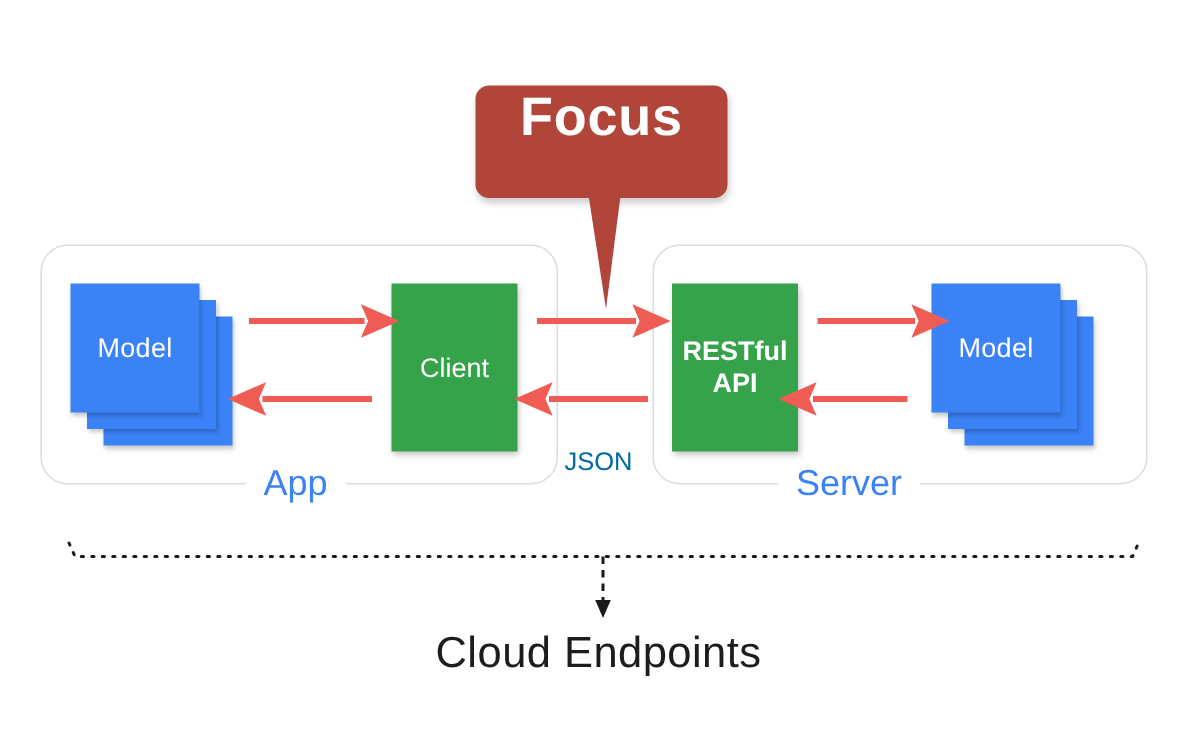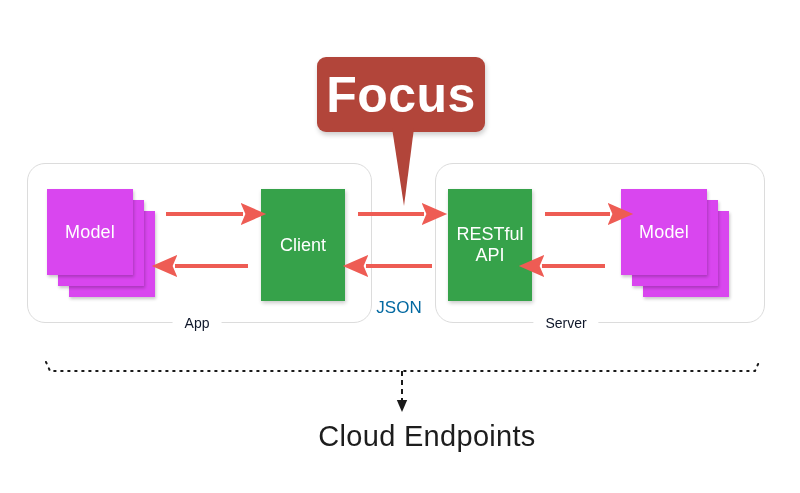--- a/index.html
+++ b/index.html
@@ -26,40 +26,40 @@
   
   .group-box {
     position: absolute;
     border: 1.5px solid #dcdcdc;
     border-radius: 18px;
     box-sizing: border-box;
     background: transparent;
   }
   .group-label {
     position: absolute;
-    font-size: 14px;
-    color: #0f172a;
+    font-size: 24px;
+    color: #3b82f6;
     background: #ffffff;
     padding: 0 12px;
     line-height: 1;
     white-space: nowrap;
     transform: translate(-50%, -50%);
   }
 
   
   .stack {
     position: absolute;
     width: 108px;
     height: 108px;
   }
   .card {
     position: absolute;
     width: 86px;
     height: 86px;
-    background: #d946ef;
+    background: #3b82f6;
     box-shadow: 1px 2px 3px rgba(0,0,0,0.22);
   }
   .card.c3 { left: 22px; top: 22px; }
   .card.c2 { left: 11px; top: 11px; }
   .card.c1 { left: 0;    top: 0;    }
   .card-label {
     position: absolute;
     left: 0; top: 0;
     width: 86px;
     height: 86px;
@@ -85,24 +85,23 @@
     line-height: 1.15;
     box-sizing: border-box;
   }
 
   
   .callout {
     position: absolute;
     background: #b2453a;
     border-radius: 9px;
     display: flex;
-    align-items: center;
     justify-content: center;
     color: #ffffff;
-    font-size: 50px;
+    font-size: 36px;
     font-weight: bold;
     letter-spacing: 0.5px;
     box-shadow: 1px 3px 5px rgba(0,0,0,0.2);
   }
 
   
   .plain-label {
     position: absolute;
     color: #0369a1;
     white-space: nowrap;
@@ -136,21 +135,21 @@
     <div class="card c2"></div>
     <div class="card c1">
       <div class="card-label">Model</div>
     </div>
   </div>
 
   <div class="svc" style="left:261px; top:189px; width:84px; height:112px;">
     <span>Client</span>
   </div>
 
-  <div class="svc" style="left:448px; top:189px; width:84px; height:112px; flex-direction:column;">
+  <div class="svc" style="left:448px; top:189px; width:84px; height:112px; flex-direction:column;font-weight:bold;">
     <span>RESTful</span>
     <span>API</span>
   </div>
 
   <div class="stack" style="left:621px; top:189px;">
     <div class="card c3"></div>
     <div class="card c2"></div>
     <div class="card c1">
       <div class="card-label">Model</div>
     </div>
@@ -201,15 +200,15 @@
 
   <div class="callout" style="left:317px; top:57px; width:168px; height:75px;">
     <span>Focus</span>
   </div>
   <svg class="svg-layer" viewBox="0 0 800 493">
     <path d="M392,128 L414,128 L404,206 Z" fill="#b2453a"></path>
   </svg>
 
   <div class="plain-label json-label" style="left:399px; top:308px;">JSON</div>
 
-  <div class="plain-label cloud-label" style="left:399px; top:436px;margin-left:28px;">Cloud Endpoints</div>
+  <div class="plain-label cloud-label" style="left:399px; top:436px;">Cloud Endpoints</div>
 
 </div>
 
 </body></html>

